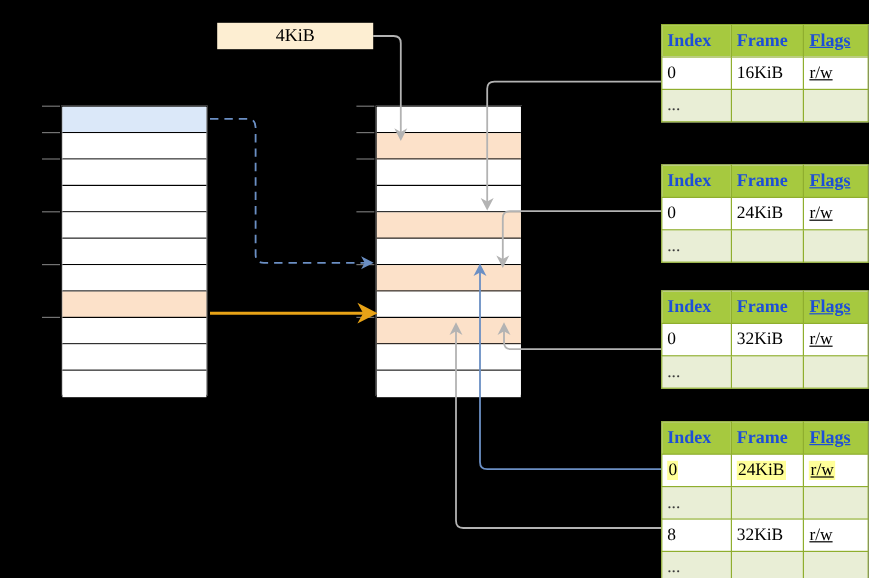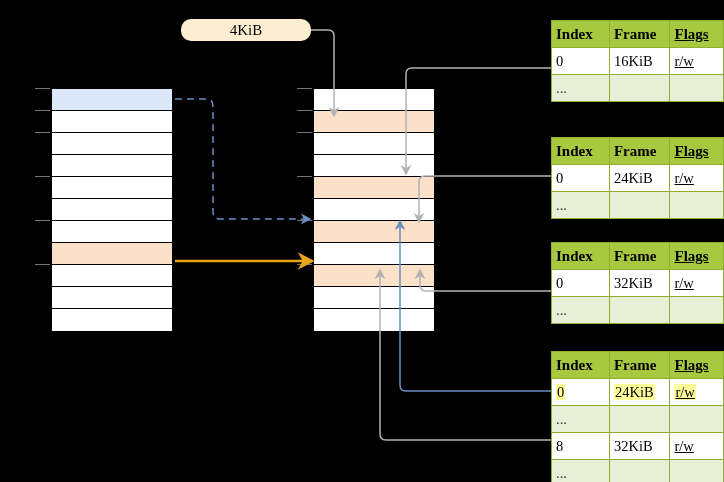--- a/index.html
+++ b/index.html
@@ -59,21 +59,20 @@
     width: 130px;
     height: 22px;
     background: #fdeed2;
     z-index: 5;
     display: flex;
     align-items: center;
     justify-content: center;
     font-size: 15px;
     color: #000000;
     line-height: 1;
-    border-radius: 10px;
   }
 
   
   .ptable {
     position: absolute;
     z-index: 5;
     border-collapse: collapse;
     border: 1.4px solid #8fae2e;
     background: #ffffff;
     font-size: 14.5px;
@@ -86,21 +85,21 @@
     text-align: left;
     vertical-align: middle;
     line-height: 1;
     font-weight: normal;
     color: #000000;
     overflow: hidden;
     white-space: nowrap;
   }
   .ptable th {
     background: #a6c93f;
-    color: #000000;
+    color: #1d4ed8;
     font-weight: bold;
     font-size: 15px;
   }
   .ptable tr.ellipsis td {
     background: #e9eed6;
     color: #3b3b3b;
   }
   .ptable tr.data td { background: #ffffff; }
   .ptable .hl { background: #ffff99; padding: 0 1px; }
   .col-index { width: 59px; }

